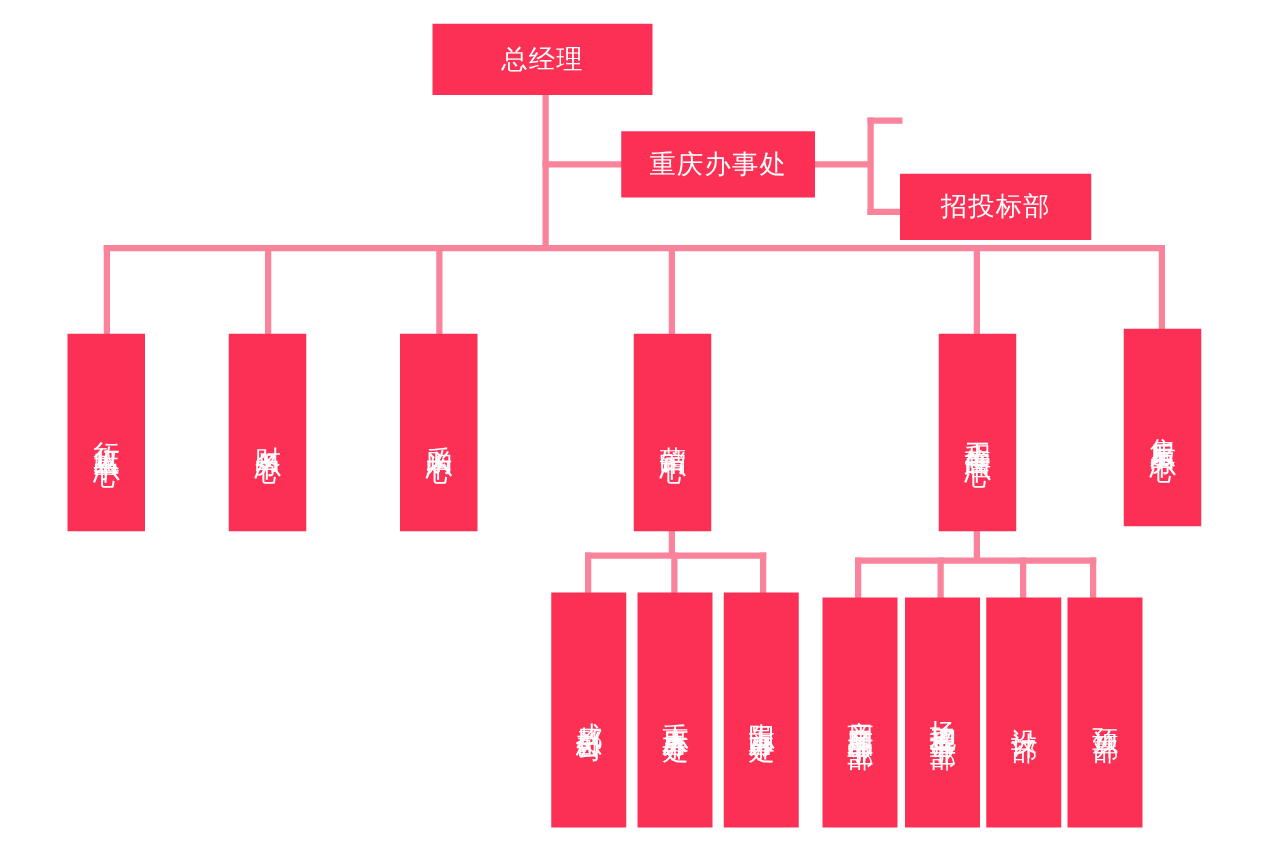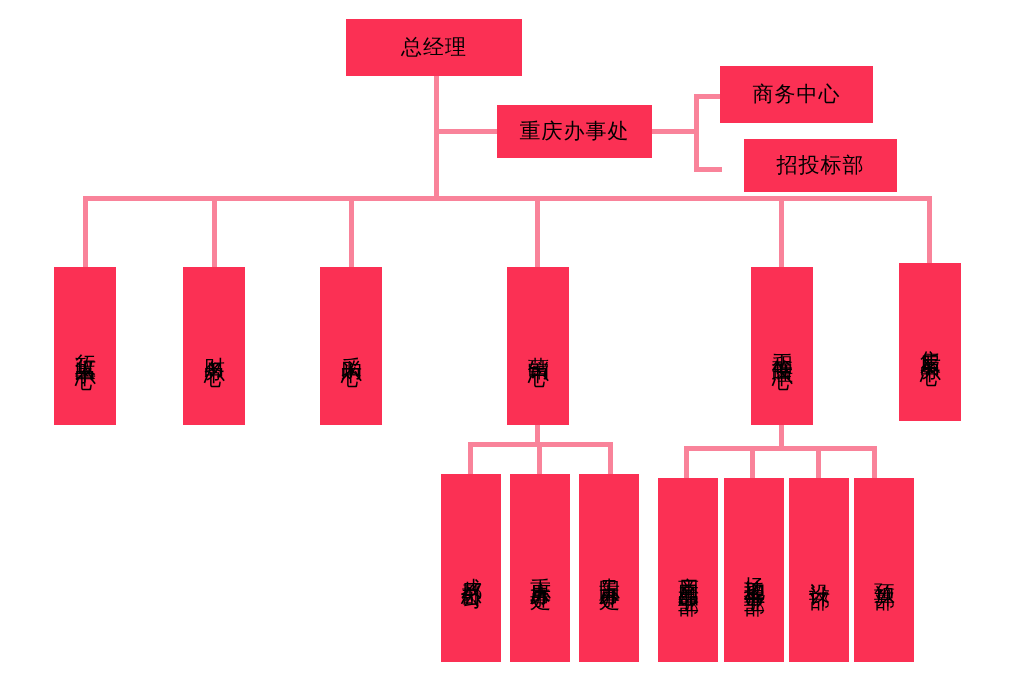--- a/index.html
+++ b/index.html
@@ -14,21 +14,21 @@
   #chart-root {
     position: relative;
     width: 1009px;
     height: 694px;
     background: #ffffff;
     overflow: hidden;
   }
   .node {
     position: absolute;
     background: #fb3054;
-    color: #000000;
+    color: #ffffff;
     box-sizing: border-box;
     display: flex;
     align-items: center;
     justify-content: center;
     text-align: left;
     line-height: 1.18;
     letter-spacing: 1px;
     z-index: 3;
   }
   .node.horiz {
@@ -91,25 +91,22 @@
   <div class="conn" style="left:872px; top:446px; width:5px; height:33px;"></div>
 
   <div class="node horiz" style="left:346px; top:19px; width:176px; height:57px;">
     <span class="node-label">总经理</span>
   </div>
 
   <div class="node horiz" style="left:497px; top:105px; width:155px; height:53px;">
     <span class="node-label">重庆办事处</span>
   </div>
 
-  <div class="node horiz" style="left:720px; top:66px; width:153px; height:57px;">
-    <span class="node-label">商务中心</span>
-  </div>
 
-  <div class="node horiz" style="left:720px; top:139px; width:153px; height:53px;margin-left:24px;">
+  <div class="node horiz" style="left:720px; top:139px; width:153px; height:53px;">
     <span class="node-label">招投标部</span>
   </div>
 
   <div class="node vert" style="left:54px; top:267px; width:62px; height:158px;">
     <span class="node-label">行政人事中心</span>
   </div>
 
   <div class="node vert" style="left:183px; top:267px; width:62px; height:158px;">
     <span class="node-label">财务中心</span>
   </div>

